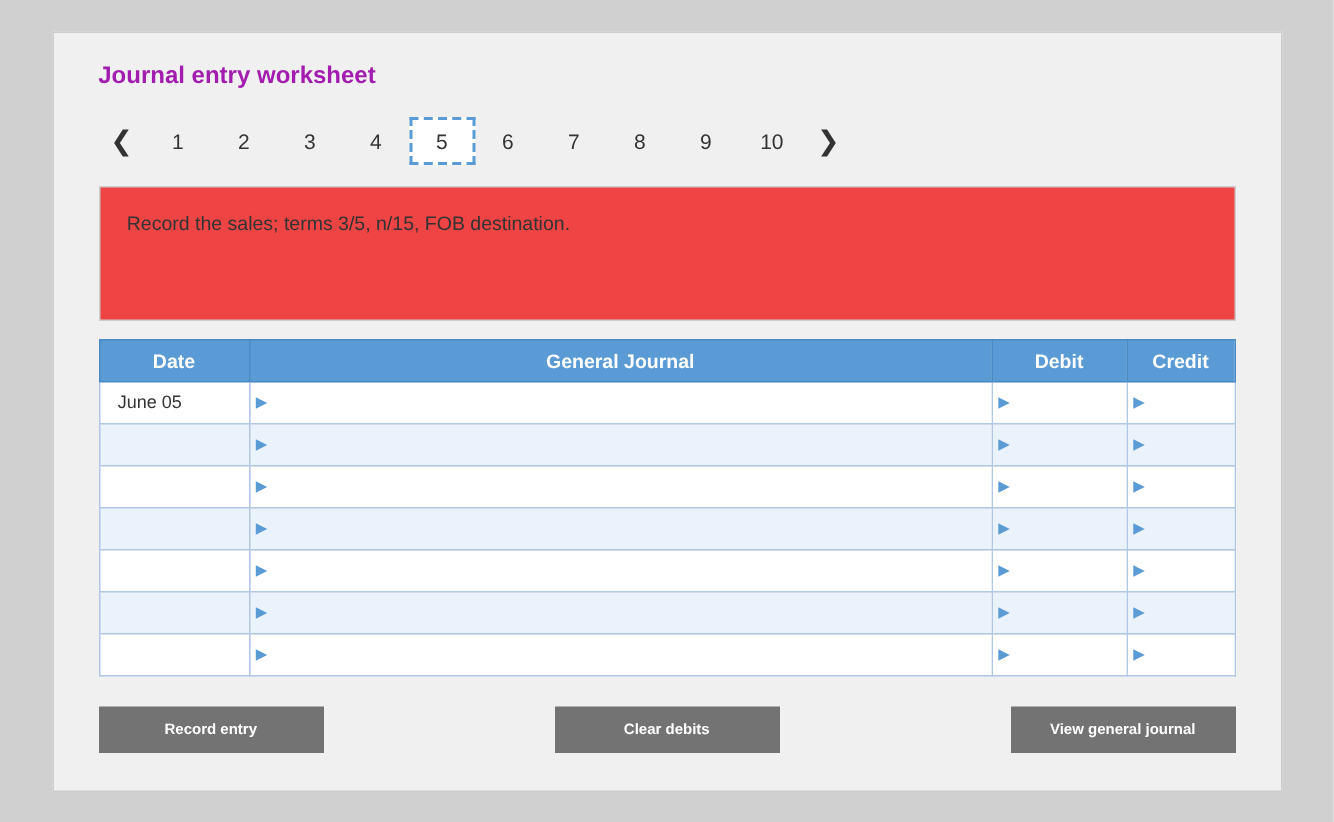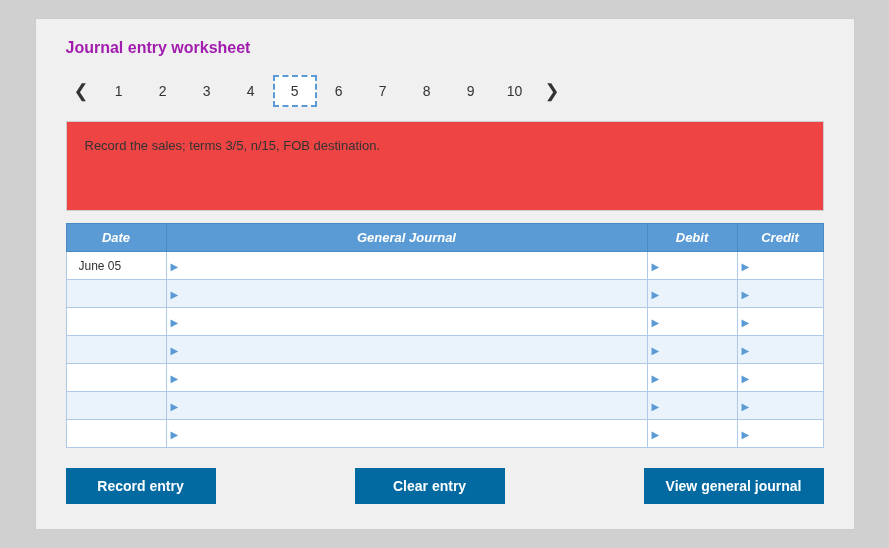--- a/index.html
+++ b/index.html
@@ -70,26 +70,25 @@
       border-collapse: collapse;
       margin-bottom: 20px;
     }
     .journal-table thead tr th {
       background: #5b9bd5;
       color: #fff;
       font-weight: bold;
       padding: 6px 8px;
       border: 1px solid #4a8ac4;
       font-size: 13px;
-      font-style: italic;
     }
     .journal-table thead tr th.date-col { width: 100px; text-align: center; }
     .journal-table thead tr th.journal-col { text-align: center; }
     .journal-table thead tr th.debit-col { width: 90px; text-align: center; }
-    .journal-table thead tr th.credit-col { width: 86px; text-align: center; margin-left: 48px; }
+    .journal-table thead tr th.credit-col { width: 72px; text-align: center; margin-left: 48px; }
     .journal-table tbody tr td {
       background: #fff;
       border: 1px solid #b0c8e8;
       padding: 0;
       height: 28px;
     }
     .journal-table tbody tr td input {
       width: 100%;
       height: 100%;
       border: none;
@@ -142,24 +141,24 @@
       top: 50%;
       transform: translateY(-50%);
     }
     .buttons-row {
       display: flex;
       gap: 0;
       align-items: center;
     }
     .btn {
       padding: 10px 22px;
-      font-size: 14px;
+      font-size: 10px;
       font-weight: bold;
       color: #fff;
-      background: #0369a1;
+      background: #737373;
       border: none;
       cursor: pointer;
       min-width: 150px;
       text-align: center;
     }
     .btn-spacer { flex: 1; }
   </style>
 </head>
 <body>
 
@@ -237,17 +236,17 @@
           <td class="journal-cell"><input type="text" style="padding-left: 18px;"></td>
           <td class="debit-cell"><input type="text" style="padding-left: 16px;"></td>
           <td class="credit-cell"><input type="text" style="padding-left: 16px;"></td>
         </tr>
       </tbody>
   </table>
 
   <div class="buttons-row">
     <button class="btn">Record entry</button>
     <div class="btn-spacer"></div>
-    <button class="btn">Clear entry</button>
+    <button class="btn">Clear debits</button>
     <div class="btn-spacer"></div>
     <button class="btn">View general journal</button>
   </div>
 </div>
 
 </body></html>

